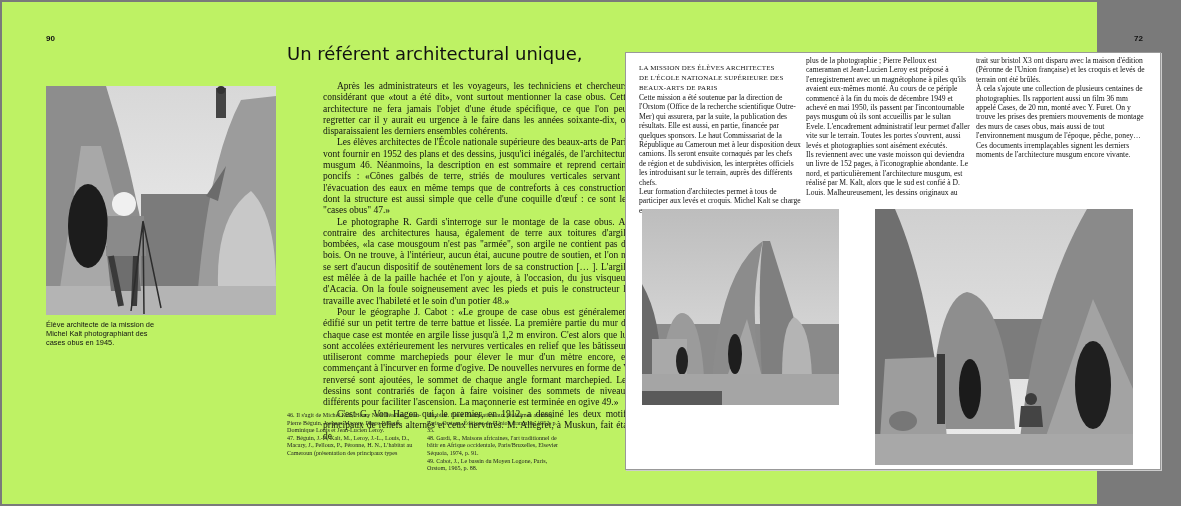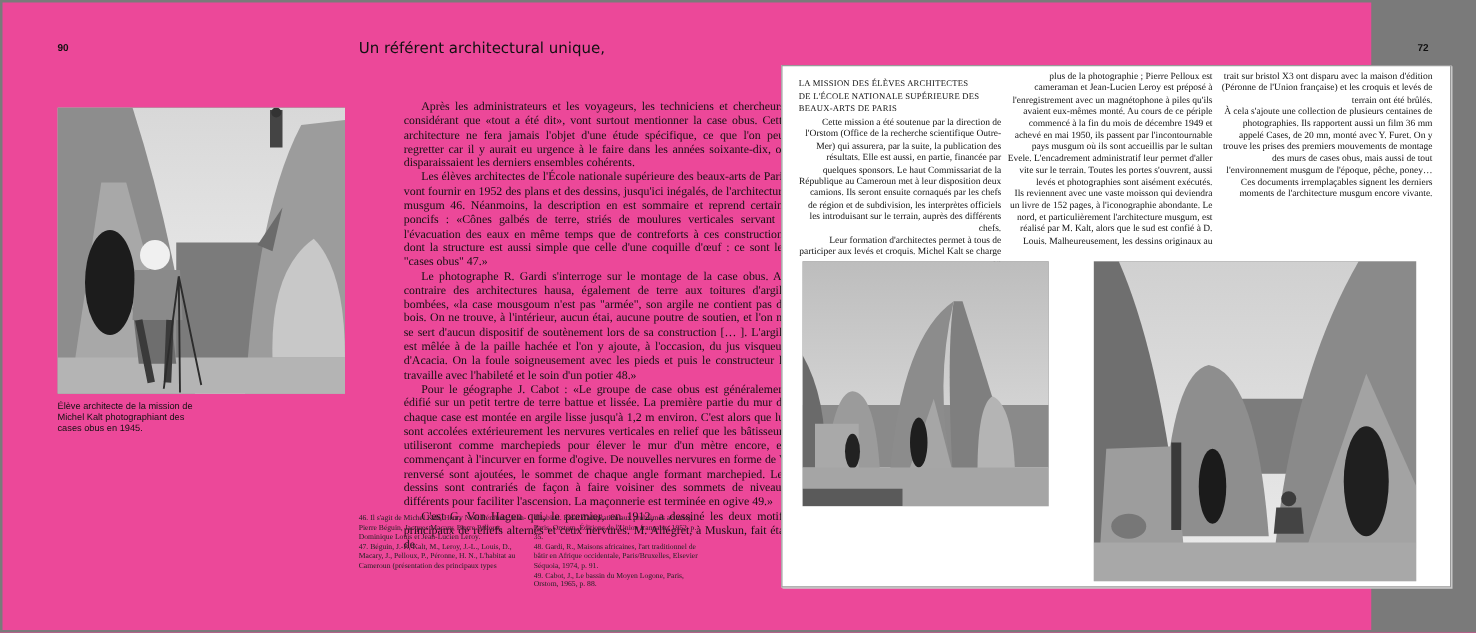--- a/index.html
+++ b/index.html
@@ -1,28 +1,28 @@
 <!DOCTYPE html>
 <html><head>
 <meta charset="utf-8">
 <style>
   html, body { margin:0; padding:0; }
   body { width:1181px; height:506px; background:#7a7a7a; position:relative; overflow:hidden; }
-  .spread { position:absolute; left:2px; top:2px; width:1095px; height:502px; background:#ec4899; }
+  .spread { position:absolute; left:2px; top:2px; width:1095px; height:502px; background:#bef264; }
   .pagenum { position:absolute; font-family:"Liberation Sans", sans-serif; font-weight:bold; font-size:8px; color:#111; }
   .photo { position:absolute; overflow:hidden; background:#9a9a9a; }
   .caption { position:absolute; font-family:"Liberation Sans", sans-serif; font-size:7.4px; line-height:9px; color:#111; }
-  .title { position:absolute; left:285px; top:28px; width:300px; font-family:"DejaVu Sans", sans-serif; font-size:12px; line-height:16px; color:#111; }
+  .title { position:absolute; left:285px; top:44px; width:300px; font-family:"DejaVu Sans", sans-serif; font-size:18px; line-height:16px; color:#111; }
   .body { position:absolute; left:285px; top:79px; width:307px; font-family:"Liberation Serif", serif; font-size:9.5px; line-height:11.3px; color:#111; text-align:justify;margin-left:36px; }
   .body p { margin:0; text-indent:14px; }
   .notes { position:absolute; top:410px; font-family:"Liberation Serif", serif; font-size:6.1px; line-height:7.6px; color:#222; }
   .notes p { margin:0; }
   .box { position:absolute; left:623px; top:50px; width:534px; height:416px; border:1px solid #999; box-shadow:1px 1px 0 #ccc; background:#fff; }
   .boxcol { position:absolute; font-family:"Liberation Serif", serif; font-size:7.6px; line-height:9.4px; color:#111; }
-  .boxcol p { margin:0;text-align:right; }
+  .boxcol p { margin:0; }
   .boxhead { font-variant:small-caps; letter-spacing:0.2px; text-transform:uppercase; font-size:6.9px; line-height:10px; }
   svg { display:block; }
 </style>
 </head>
 <body>
 
 <div class="spread">
 
   <div class="pagenum" style="left:44px;top:32px;">90</div>
 

